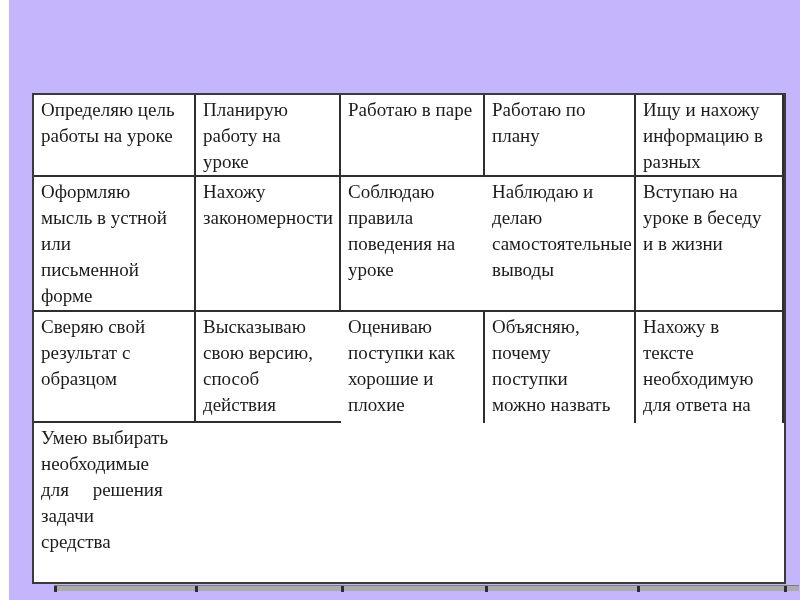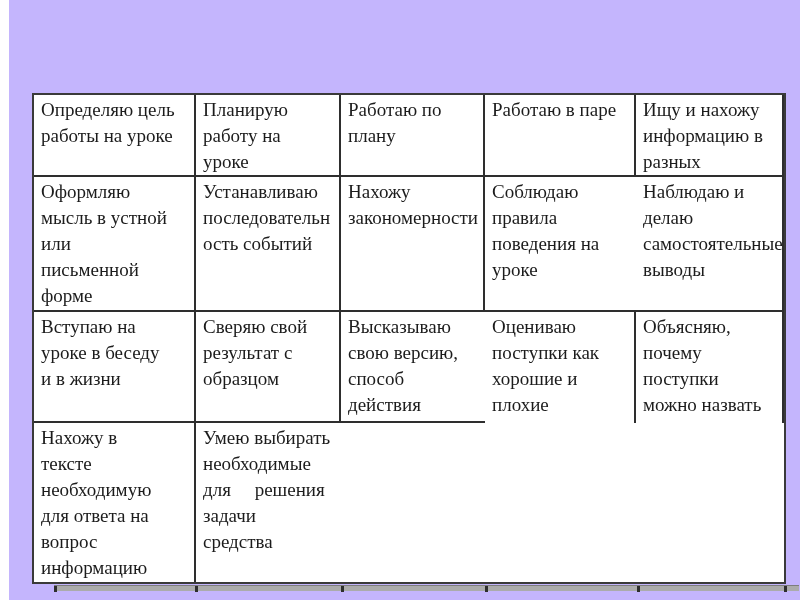--- a/index.html
+++ b/index.html
@@ -70,36 +70,33 @@
 
 <div class="slide">
 
   <div class="skills-table">
 
     <div class="cell">Определяю цель
 работы на уроке</div>
     <div class="cell">Планирую
 работу на
 уроке</div>
+    <div class="cell">Работаю в паре</div>
     <div class="cell">Работаю по
 плану</div>
-    <div class="cell">Работаю в паре</div>
 
     <div class="cell">Ищу и нахожу
 информацию в
 разных
 источниках</div>
     <div class="cell">Оформляю
 мысль в устной
 или
 письменной
 форме</div>
-    <div class="cell">Устанавливаю
-последовательн
-ость событий</div>
     <div class="cell">Нахожу
 закономерности</div>
     <div class="cell last-col">Соблюдаю
 правила
 поведения на
 уроке</div>
 
     <div class="cell">Наблюдаю и
 делаю
 самостоятельные

